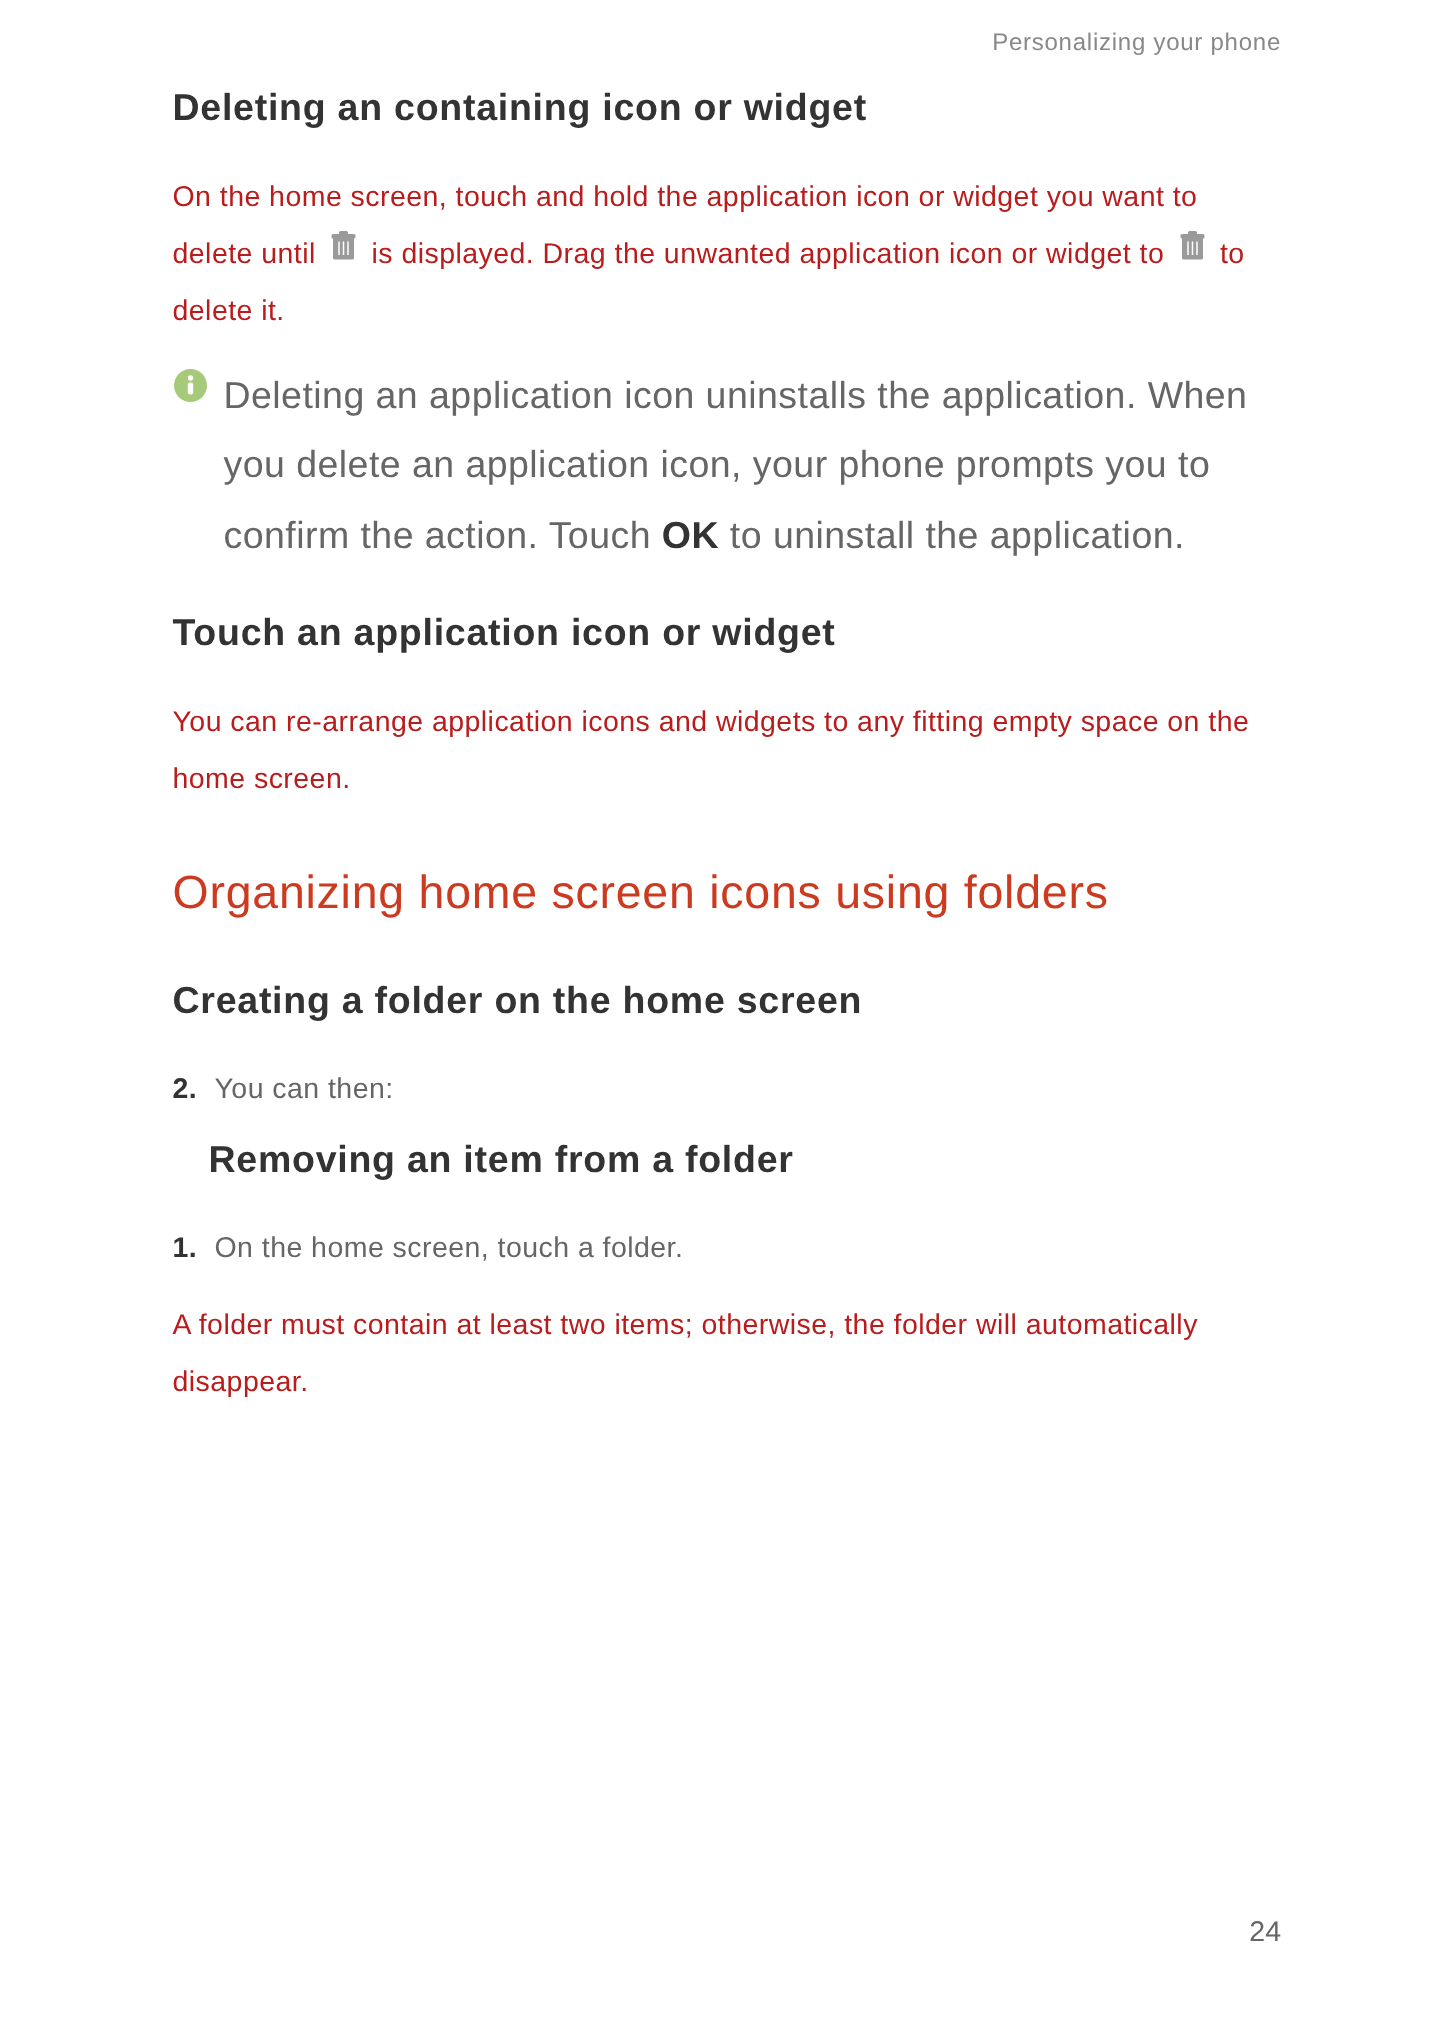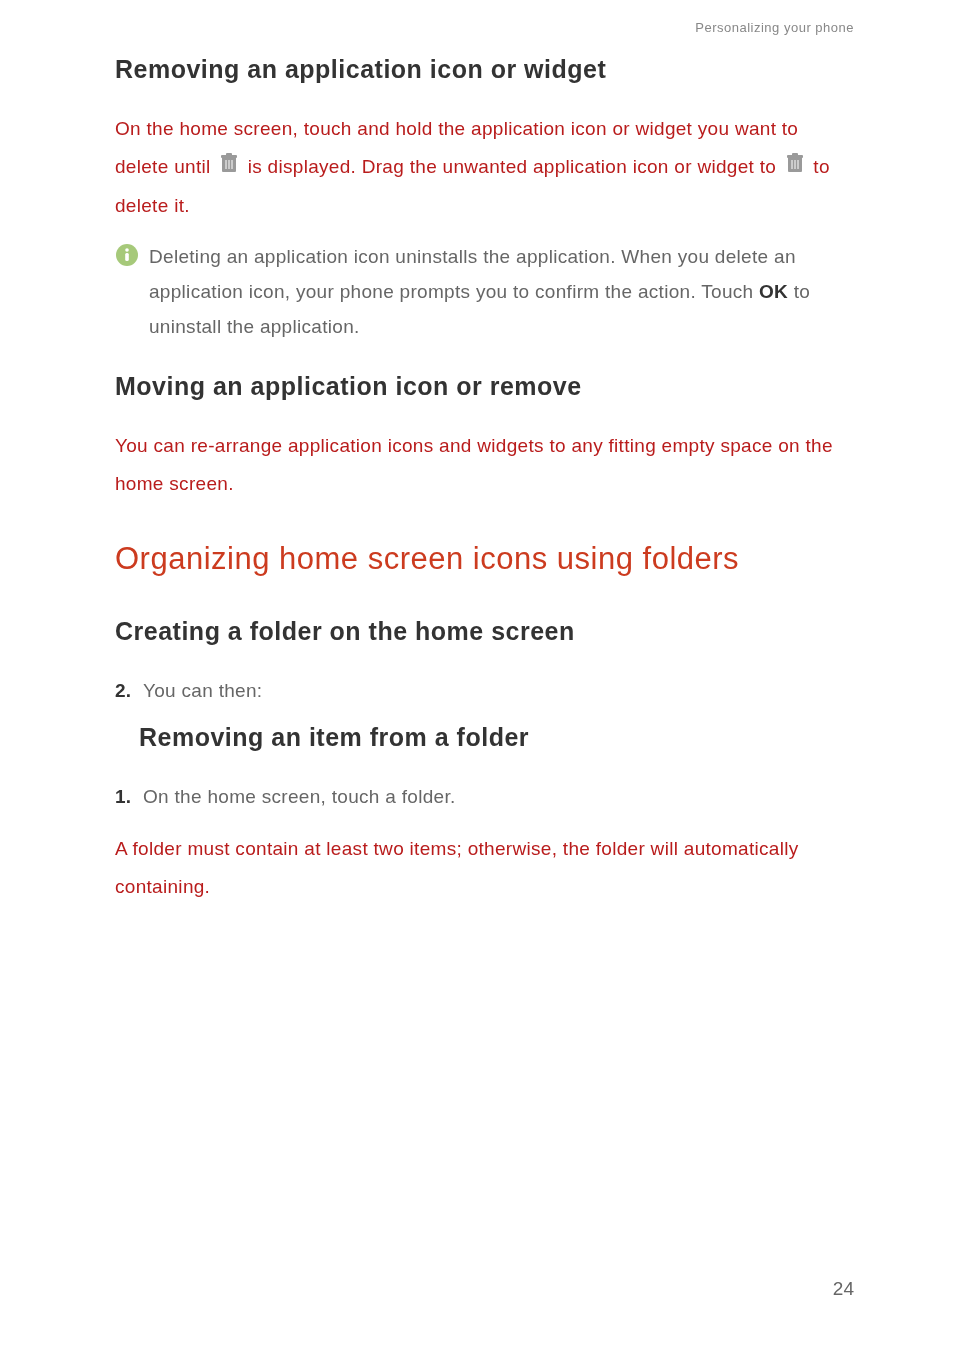--- a/index.html
+++ b/index.html
@@ -11,21 +11,21 @@
       width: 954px;
       height: 1352px;
       background: #ffffff;
       font-family: Arial, Helvetica, sans-serif;
       position: relative;
       padding: 20px 100px 40px 115px;
     }
     .header-text {
       text-align: right;
       color: #888;
-      font-size: 13px;
+      font-size: 16px;
       margin-bottom: 20px;
       letter-spacing: 0.5px;
     }
     .h2 {
       color: #333;
       font-size: 25px;
       font-weight: bold;
       margin-top: 5px;
       margin-bottom: 26px;
       letter-spacing: 0.5px;
@@ -50,21 +50,21 @@
       margin-top: 14px;
       margin-bottom: 28px;
     }
     .info-icon {
       flex-shrink: 0;
       margin-top: 4px;
       margin-right: 10px;
     }
     .info-text {
       color: #666;
-      font-size: 19px;
+      font-size: 25px;
       line-height: 1.85;
       letter-spacing: 0.3px;
     }
     .info-text strong {
       color: #333;
       font-weight: bold;
     }
     .h1 {
       color: #cc3b1f;
       font-size: 31px;
@@ -124,21 +124,21 @@
     .section-space {
       margin-top: 10px;
       margin-left: 24px;
     }
   </style>
 </head>
 <body>
 
 <div class="header-text">Personalizing your phone</div>
 
-<div class="h2">Removing an application icon or widget</div>
+<div class="h2">Deleting an containing icon or widget</div>
 
 <div class="body-text">
   <p>
     <span>On the home screen, touch and hold the application icon or widget you want to delete until </span>
     <span class="trash-icon">
       <svg width="20" height="22" viewBox="0 0 20 22">
         <rect x="3" y="5" width="14" height="15" rx="1" fill="#9a9a9a"></rect>
         <rect x="2" y="3" width="16" height="3" rx="1" fill="#9a9a9a"></rect>
         <rect x="7" y="1" width="6" height="3" rx="1" fill="#9a9a9a"></rect>
         <line x1="7" y1="8" x2="7" y2="17" stroke="#fff" stroke-width="1"></line>
@@ -167,21 +167,21 @@
       <circle cx="12" cy="12" r="11" fill="#a6c97a"></circle>
       <circle cx="12" cy="7" r="1.8" fill="#fff"></circle>
       <rect x="10.2" y="10" width="3.6" height="8" rx="1.5" fill="#fff"></rect>
     </svg>
   </span>
   <div class="info-text">
     <span>Deleting an application icon uninstalls the application. When you delete an application icon, your phone prompts you to confirm the action. Touch </span><strong>OK</strong><span> to uninstall the application.</span>
   </div>
 </div>
 
-<div class="h2">Moving an application icon or remove</div>
+<div class="h2">Touch an application icon or widget</div>
 
 <div class="body-text">
   <p>You can re-arrange application icons and widgets to any fitting empty space on the home screen.</p>
 </div>
 
 <div class="h1">Organizing home screen icons using folders</div>
 
 <div class="h2">Creating a folder on the home screen</div>
 
 <ul class="list-1">
@@ -192,16 +192,16 @@
 
 <div class="h2 section-space">Removing an item from a folder</div>
 
 <ul class="list-1">
   <li>
     <span class="num">1.</span><span>On the home screen, touch a folder.</span>
   </li>
 </ul>
 
 <div class="body-text">
-  <p>A folder must contain at least two items; otherwise, the folder will automatically containing.</p>
+  <p>A folder must contain at least two items; otherwise, the folder will automatically disappear.</p>
 </div>
 
 <div class="page-number">24</div>
 
 </body></html>

